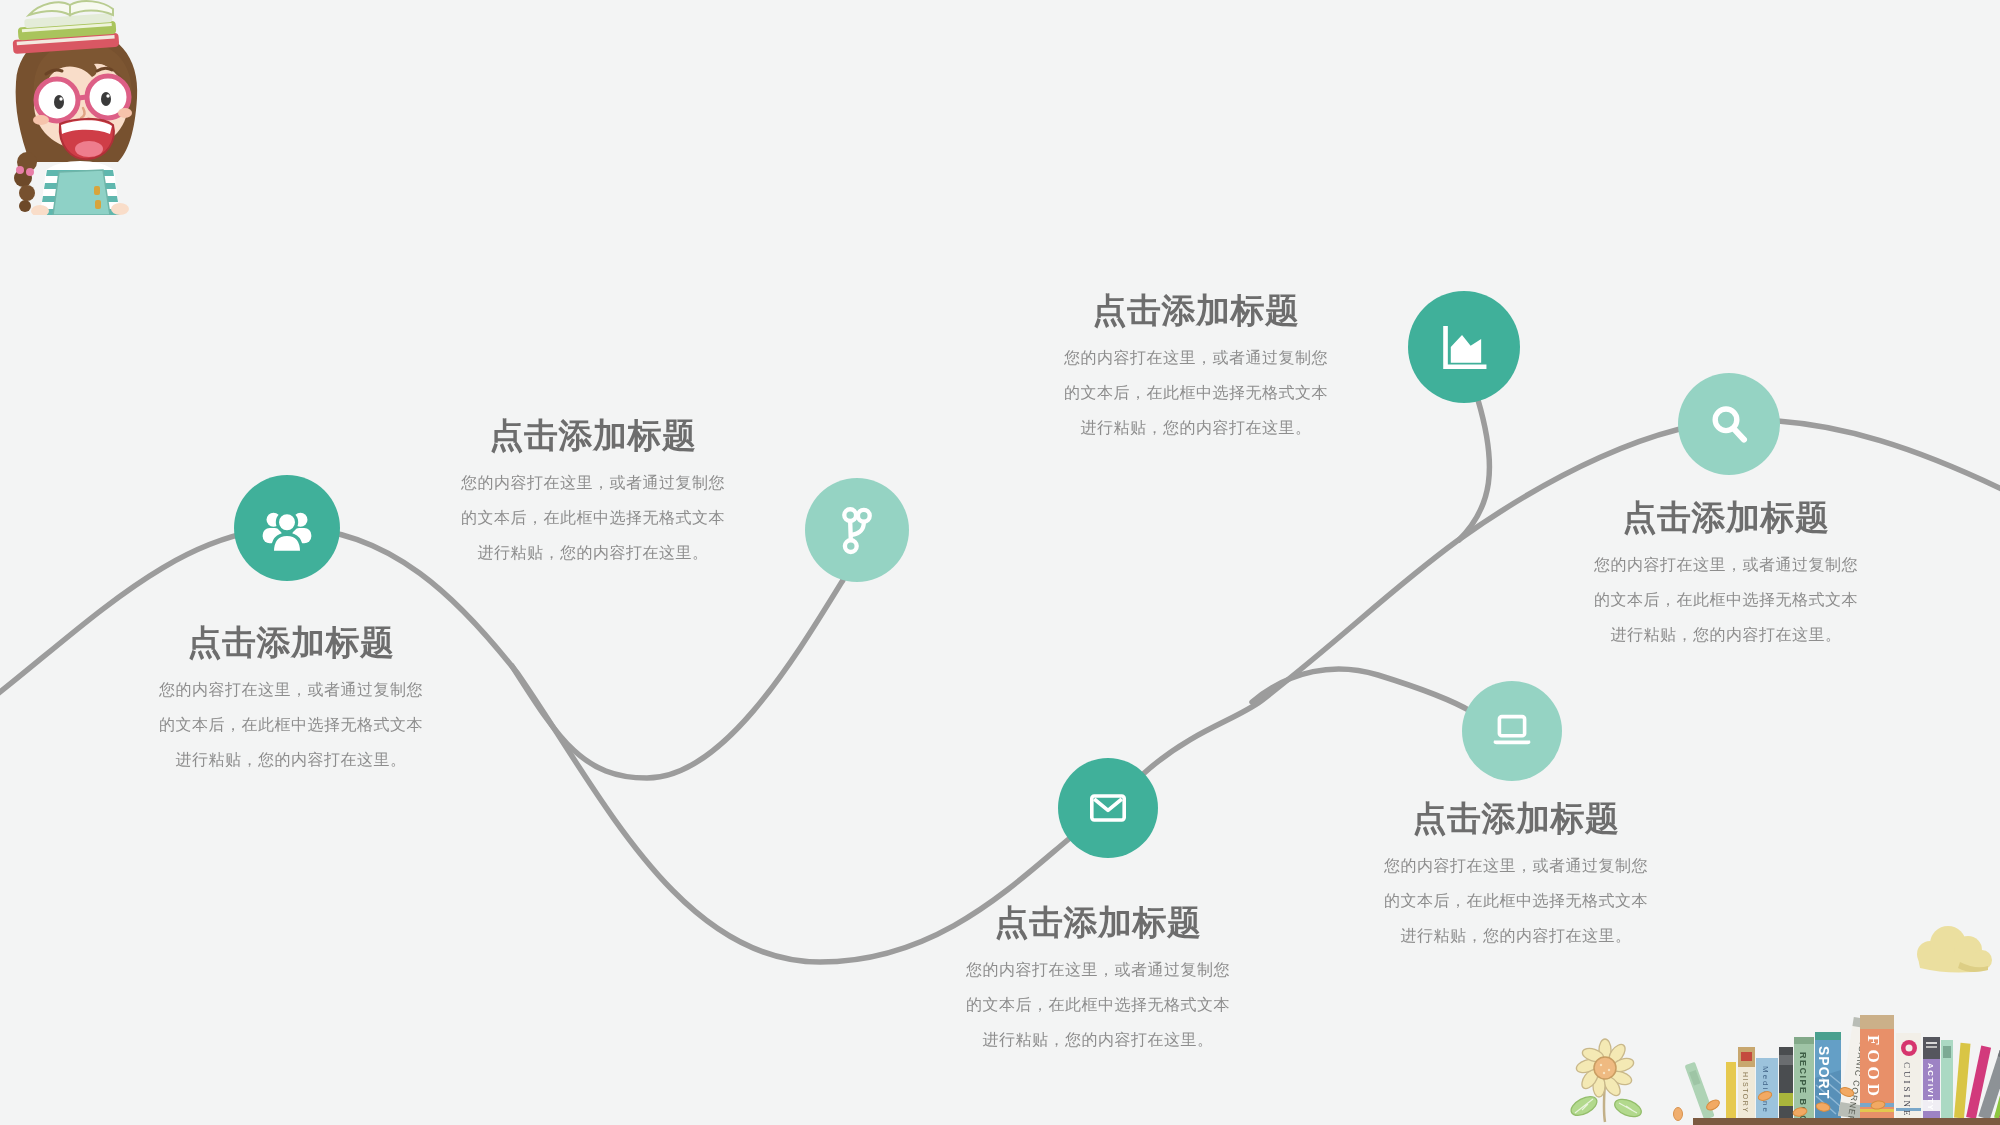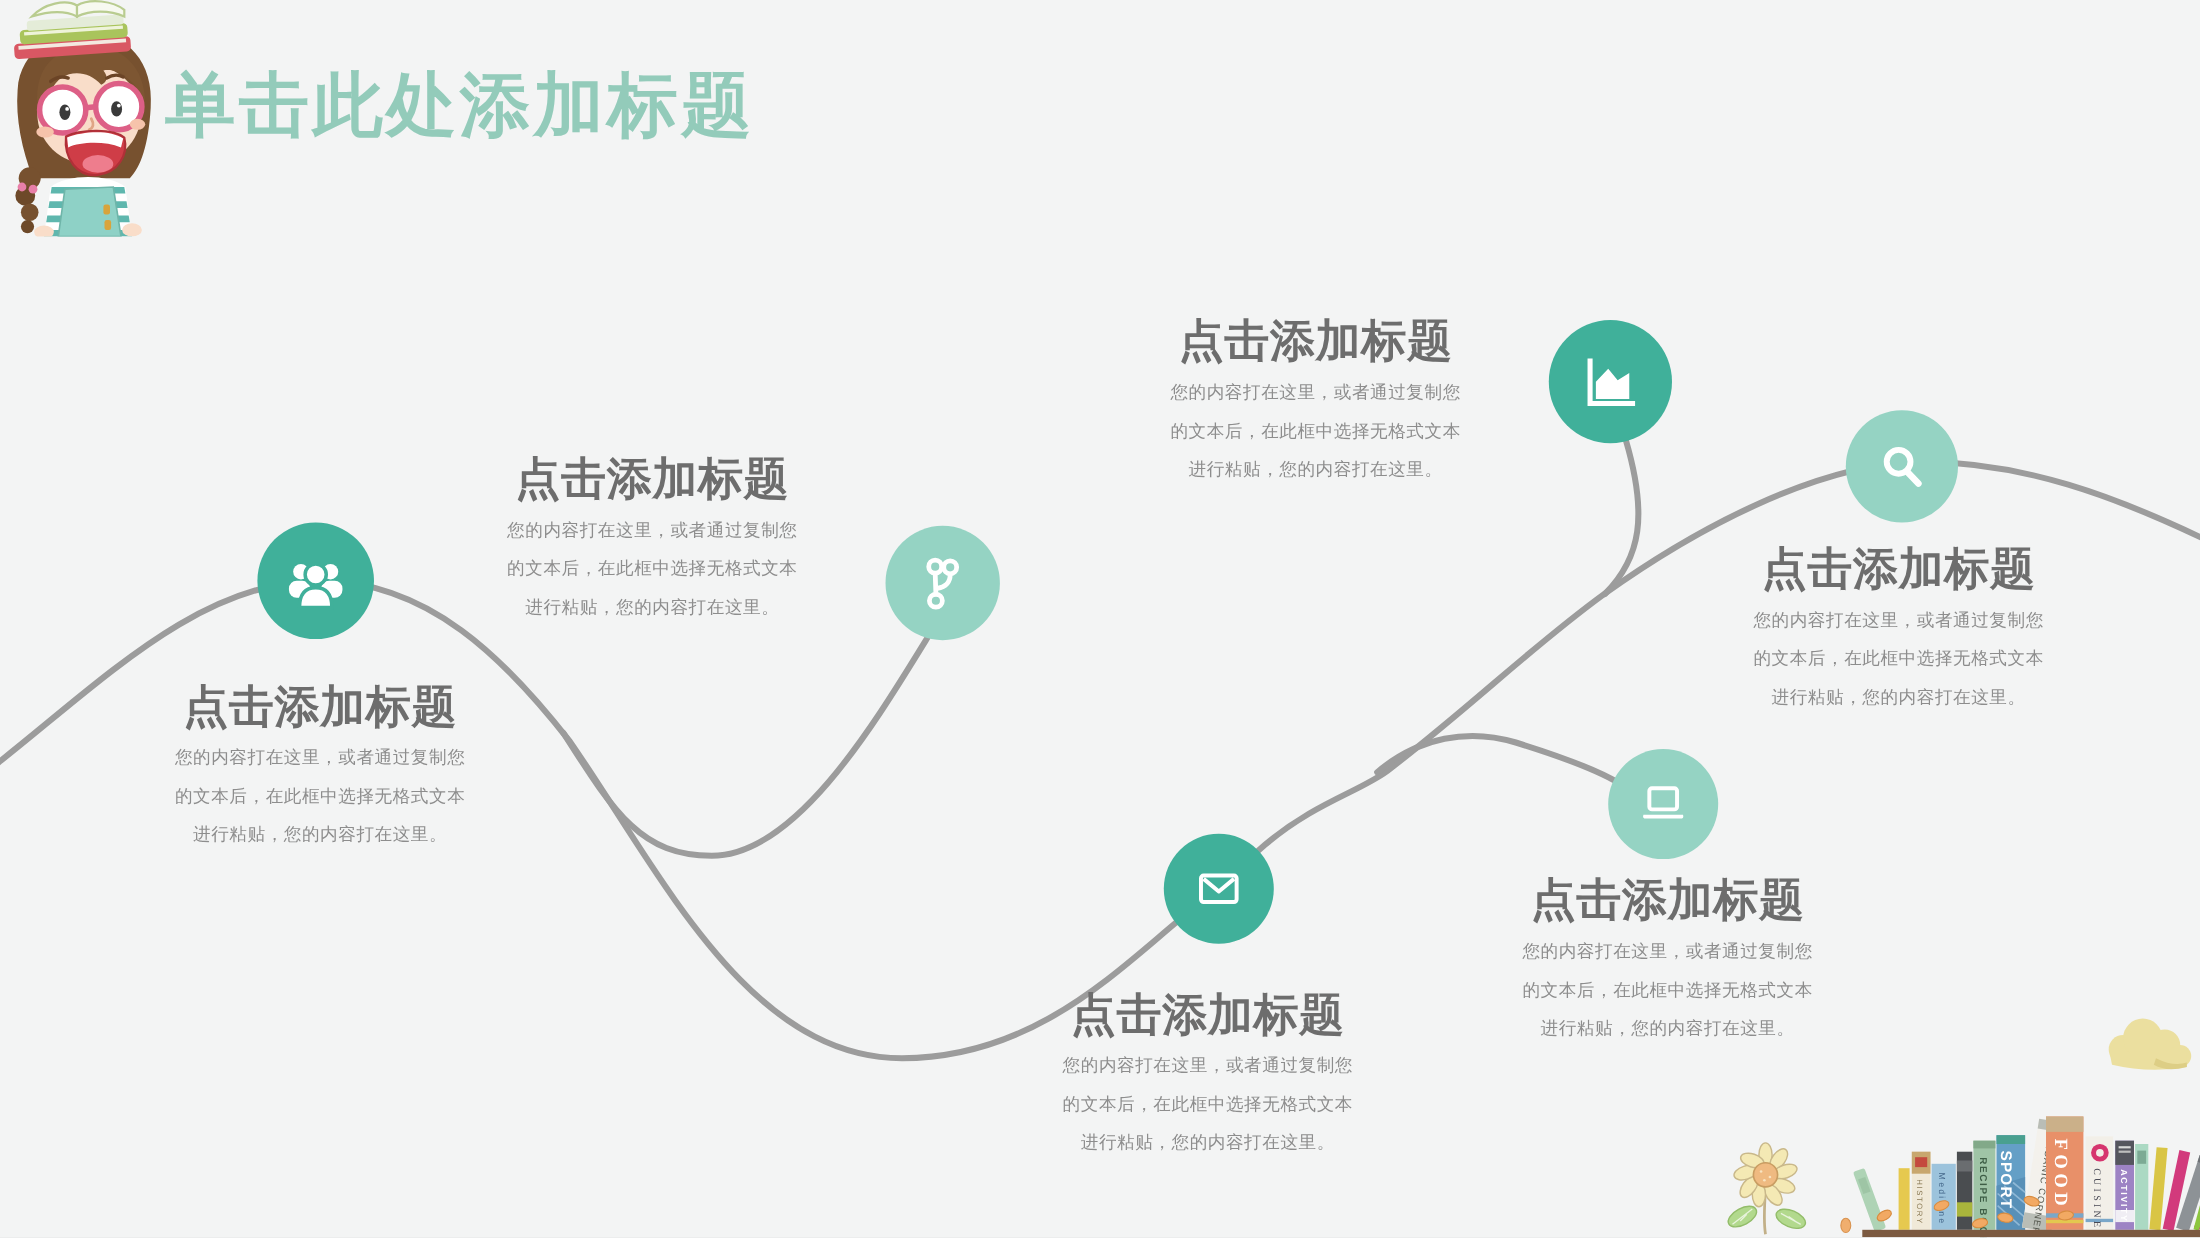--- a/index.html
+++ b/index.html
@@ -16,21 +16,21 @@
   .curves{position:absolute;left:0;top:0;}
   .icon-circle{
     position:absolute;border-radius:50%;
     display:flex;align-items:center;justify-content:center;
   }
   .icon-circle.dark{background:#40b09a;}
   .icon-circle.light{background:#95d3c3;}
   .icon-circle svg{display:block;}
   .block{position:absolute;width:400px;text-align:center;}
   .block h3{
-    margin:0 0 11px 0;font-size:41px;line-height:38px;font-weight:bold;
+    margin:0 0 11px 0;font-size:34px;line-height:38px;font-weight:bold;
     color:#6d6d6d;letter-spacing:0.5px;
   }
   .block p{
     margin:0;font-size:16px;line-height:35px;color:#8d8d8d;
     white-space:pre-line;letter-spacing:0.5px;
   }
   .decor{position:absolute;}
 </style>
 </head>
 <body>
@@ -150,21 +150,20 @@
 进行粘贴，您的内容打在这里。</p>
   </div>
 
   <div class="block" style="left:1316px;top:799px;">
     <h3>点击添加标题</h3>
     <p>您的内容打在这里，或者通过复制您
 的文本后，在此框中选择无格式文本
 进行粘贴，您的内容打在这里。</p>
   </div>
 
-  <div id="slide-title">单击此处添加标题</div>
 
   <svg class="decor" style="left:0;top:0;" width="150" height="215" viewBox="0 0 150 215">
     <g>
       <path d="M16 82 C18 42, 58 26, 80 28 C116 31, 140 56, 137 98 C135 132, 128 152, 118 162 L30 162 C20 136, 14 108, 16 82 Z" fill="#77512f"></path>
       <circle cx="27" cy="162" r="10" fill="#77512f"></circle>
       <circle cx="23" cy="178" r="9" fill="#6d4929"></circle>
       <circle cx="27" cy="193" r="8" fill="#77512f"></circle>
       <circle cx="25" cy="206" r="6" fill="#6d4929"></circle>
       <circle cx="20" cy="170" r="4" fill="#e87fa8"></circle>
       <circle cx="30" cy="172" r="4" fill="#e87fa8"></circle>

